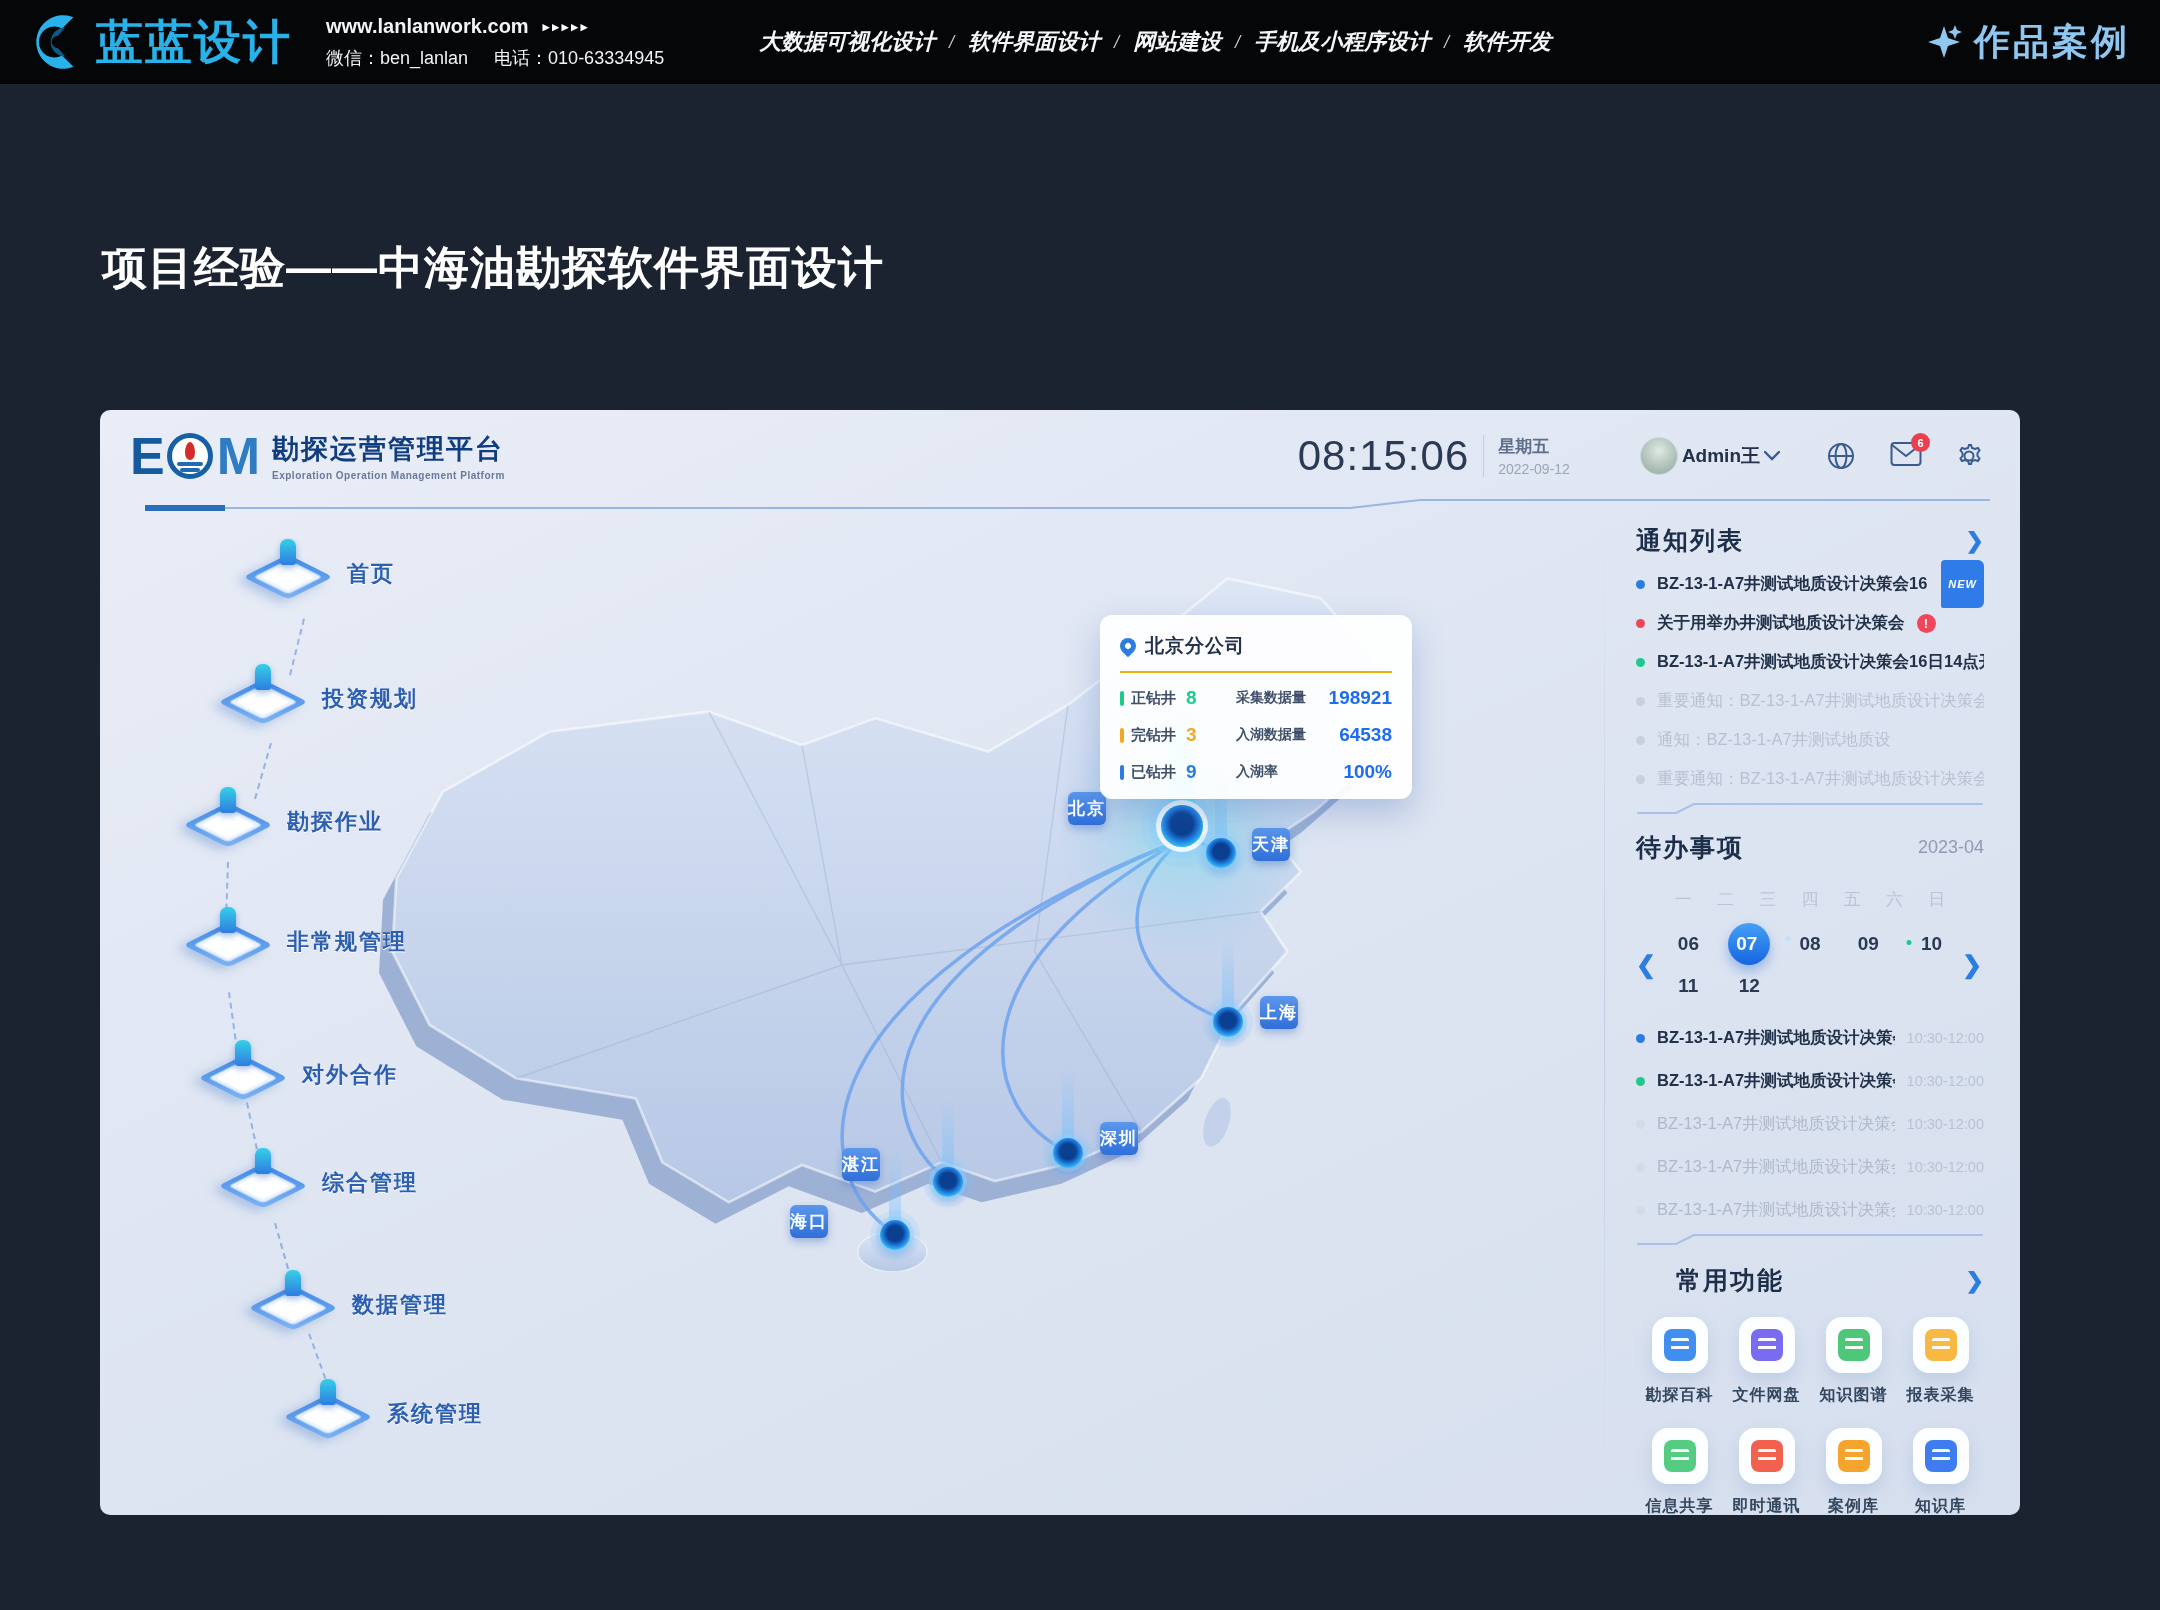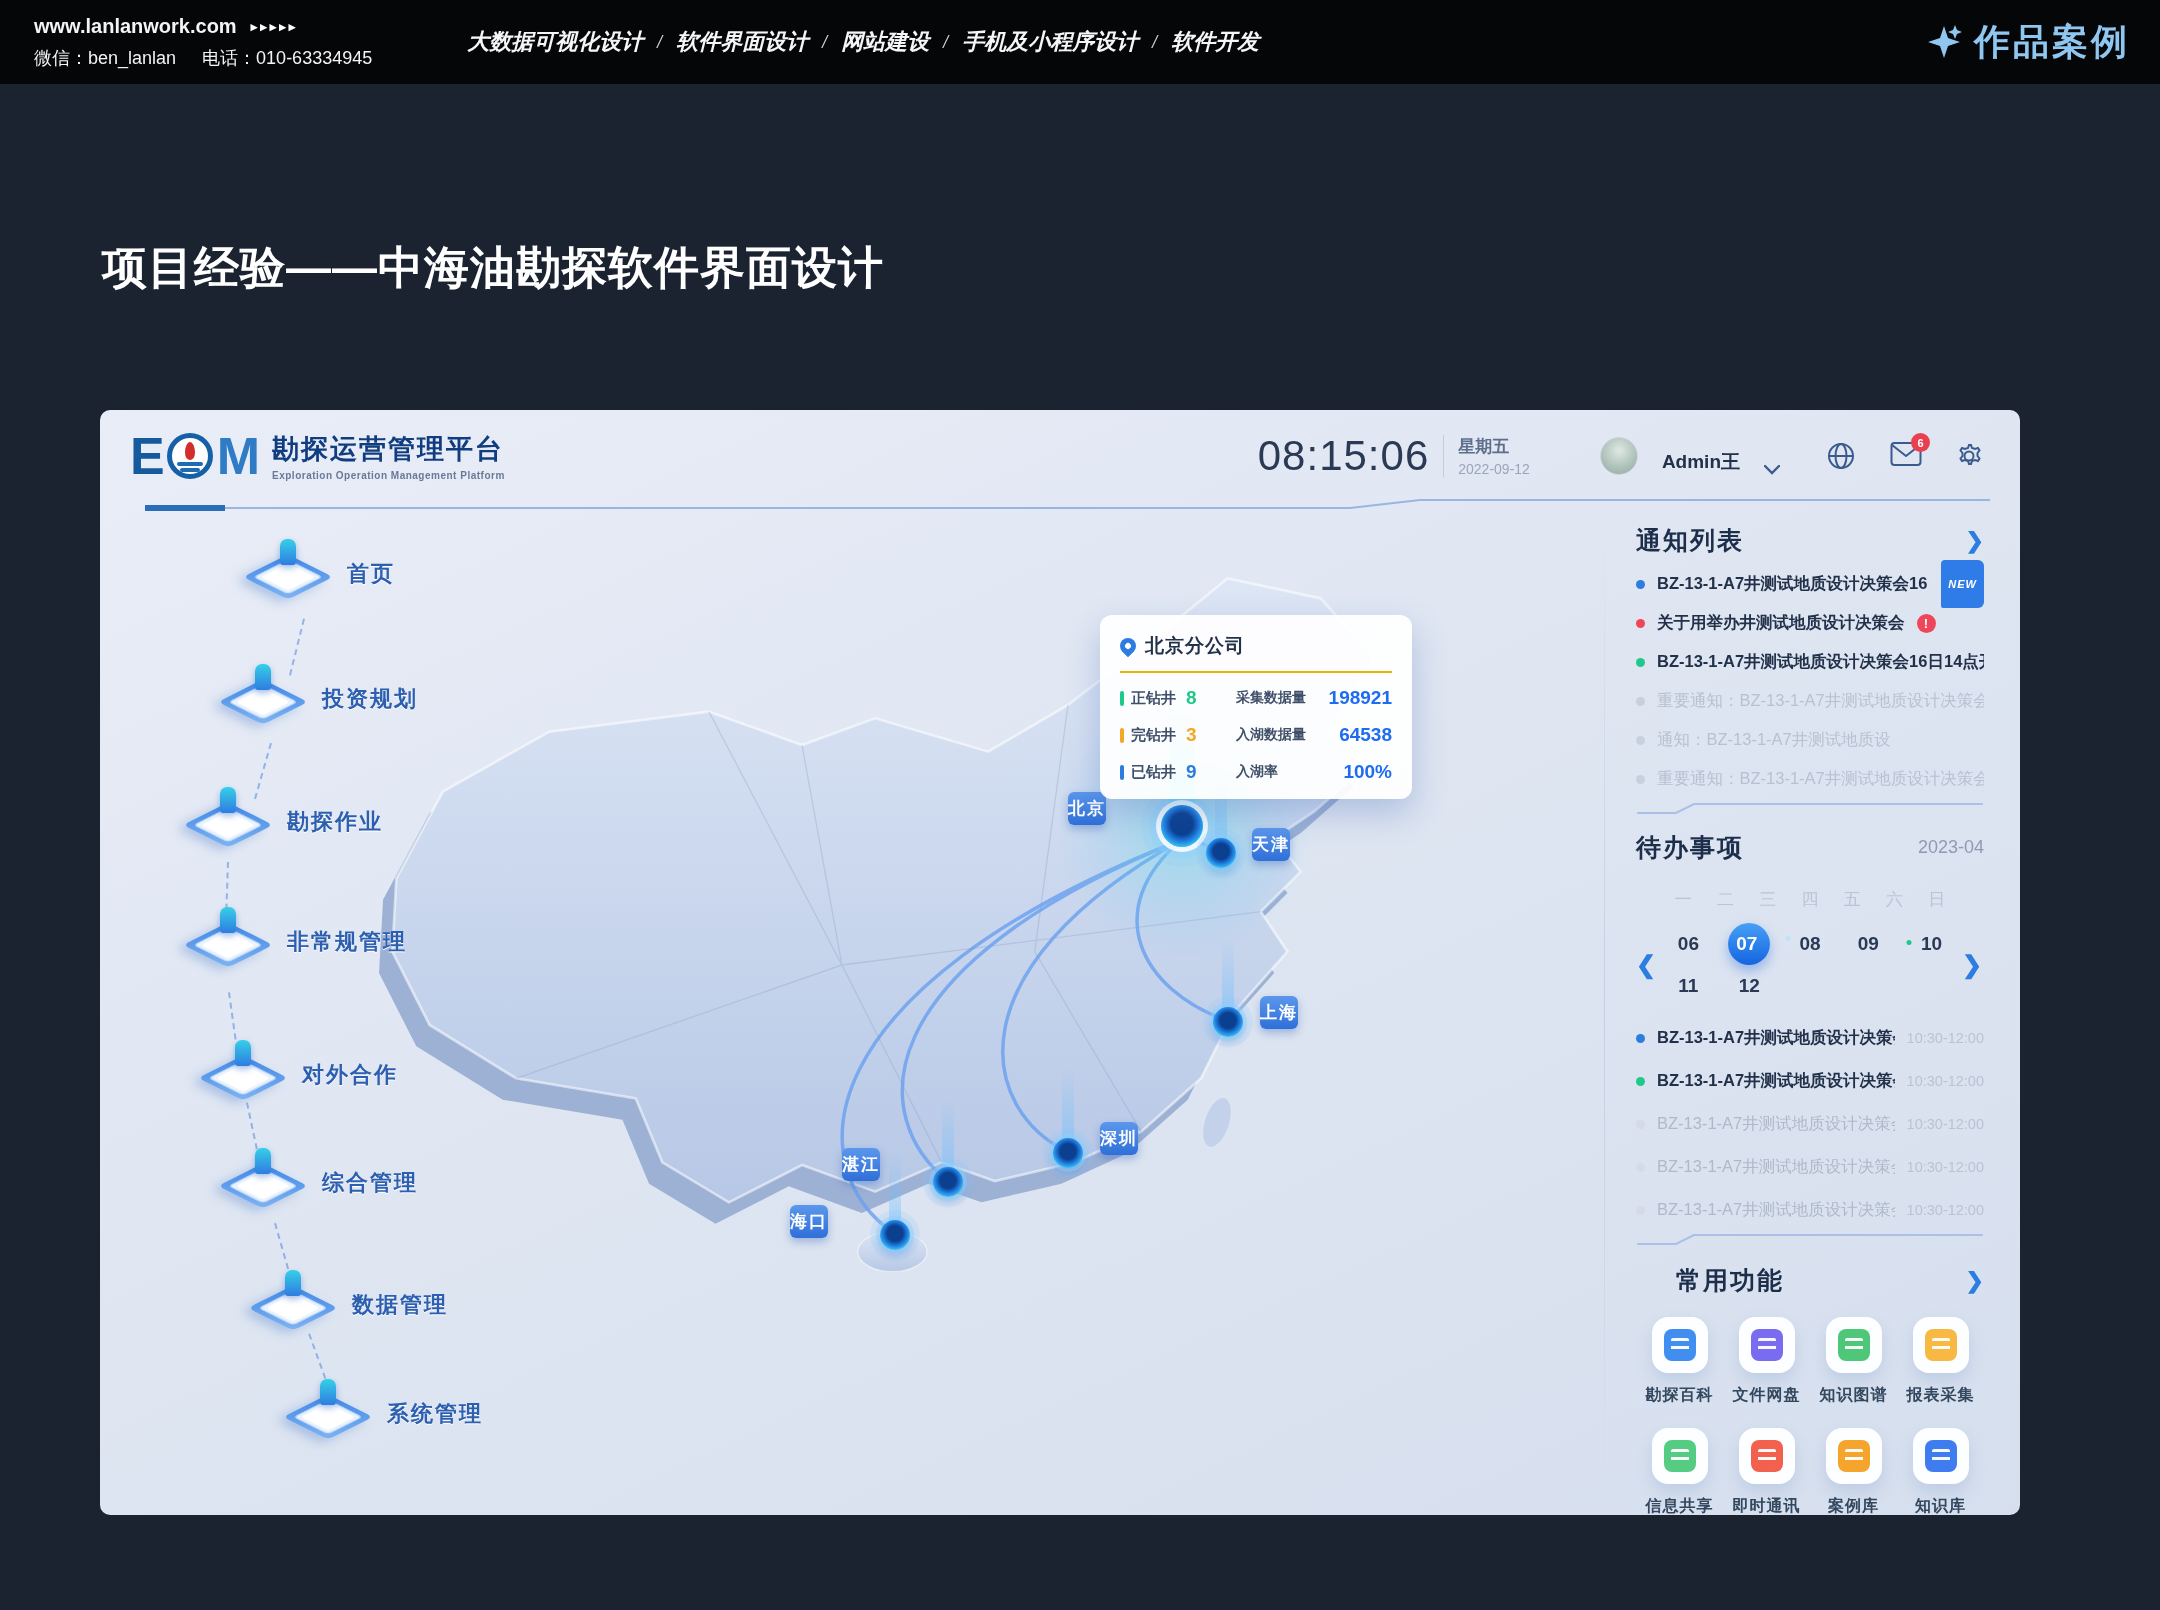--- a/index.html
+++ b/index.html
@@ -35,21 +35,21 @@
   .ecm-wave { position:absolute; left:5px; width:26px; height:4px; border-radius:3px; background:#1f6cb4; }
   .ecm-m { font-size:52px; font-weight:bold; color:#2f7cc4; letter-spacing:-2px; }
   .plat-names { margin-left:14px; }
   .plat-cn { font-size:27px; font-weight:bold; color:#103c80; letter-spacing:2px; }
   .plat-en { font-size:10px; color:#68799a; letter-spacing:.5px; margin-top:3px; font-weight:bold; }
   .clock-group { margin-left:auto; display:flex; align-items:center; gap:14px; }
   .clock-time { font-size:42px; color:#2a3a55; letter-spacing:1px; }
   .clock-div { width:1px; height:42px; background:#c3cddd; }
   .clock-date .wd { font-size:17px; color:#5d6f8c; font-weight:bold; }
   .clock-date .dt { font-size:14px; color:#9aa6ba; margin-top:3px; }
-  .user-group { display:flex; align-items:flex-end; gap:24px; margin-left:70px; }
+  .user-group { display:flex; align-items:center; gap:4px; margin-left:70px; }
   .avatar { width:38px; height:38px; border-radius:50%; background:radial-gradient(circle at 50% 35%,#dfe9e4 0%,#b9cac2 45%,#8fa79e 100%); border:1px solid #ccd6e2; }
   .user-name { font-size:19px; color:#22324a; font-weight:bold; }
   .hdr-icons { display:flex; align-items:center; gap:34px; margin-left:46px; }
   .hdr-icon { position:relative; width:30px; height:30px; color:#3a5b8f; }
   .mail-badge { position:absolute; right:-10px; top:-8px; min-width:19px; height:19px; border-radius:10px; background:#e8404f; color:#ffffff; font-size:11px; font-weight:bold; display:flex; align-items:center; justify-content:center; padding:0 4px; }
   .hdr-line { position:absolute; left:0; top:88px; width:100%; height:16px; z-index:5; }
 
   
   .side-item { position:absolute; display:flex; align-items:center; gap:16px; z-index:5; }
   .plat-icon { position:relative; width:86px; height:58px; }
@@ -125,20 +125,27 @@
   .func-card { width:56px; height:56px; border-radius:16px; background:#fdfeff; box-shadow:0 8px 16px rgba(120,150,200,.25); display:flex; align-items:center; justify-content:center; }
   .func-glyph { width:32px; height:32px; border-radius:8px; position:relative; }
   .func-glyph::after { content:""; position:absolute; left:7px; top:9px; right:7px; height:14px;
     background:repeating-linear-gradient(180deg,rgba(255,255,255,.95) 0 3px,rgba(255,255,255,0) 3px 8px); border-radius:2px; }
   .func-label { margin-top:12px; font-size:16px; color:#33475f; font-weight:bold; letter-spacing:1px; }
 </style>
 </head>
 <body>
 
 <div class="topbar">
+  <div class="logo-group">
+    <svg class="logo-mark" viewBox="0 0 60 60">
+      <path d="M44,6 A26,26 0 1 0 44,54 L33,43 A15,15 0 1 1 33,17 Z" fill="#29b1ea"></path>
+      <path d="M36,16 A14,14 0 0 0 22,30 A14,14 0 0 0 36,44 L29,36 A6,6 0 0 1 29,24 Z" fill="#0c5d86"></path>
+    </svg>
+    <span class="logo-text">蓝蓝设计</span>
+  </div>
   <div class="contact">
     <div class="row1">
       <span>www.lanlanwork.com</span>
       <span class="arrows">▸▸▸▸▸</span>
     </div>
     <div class="row2">
       <span>微信：ben_lanlan</span>
       <span>电话：010-63334945</span>
     </div>
   </div>

